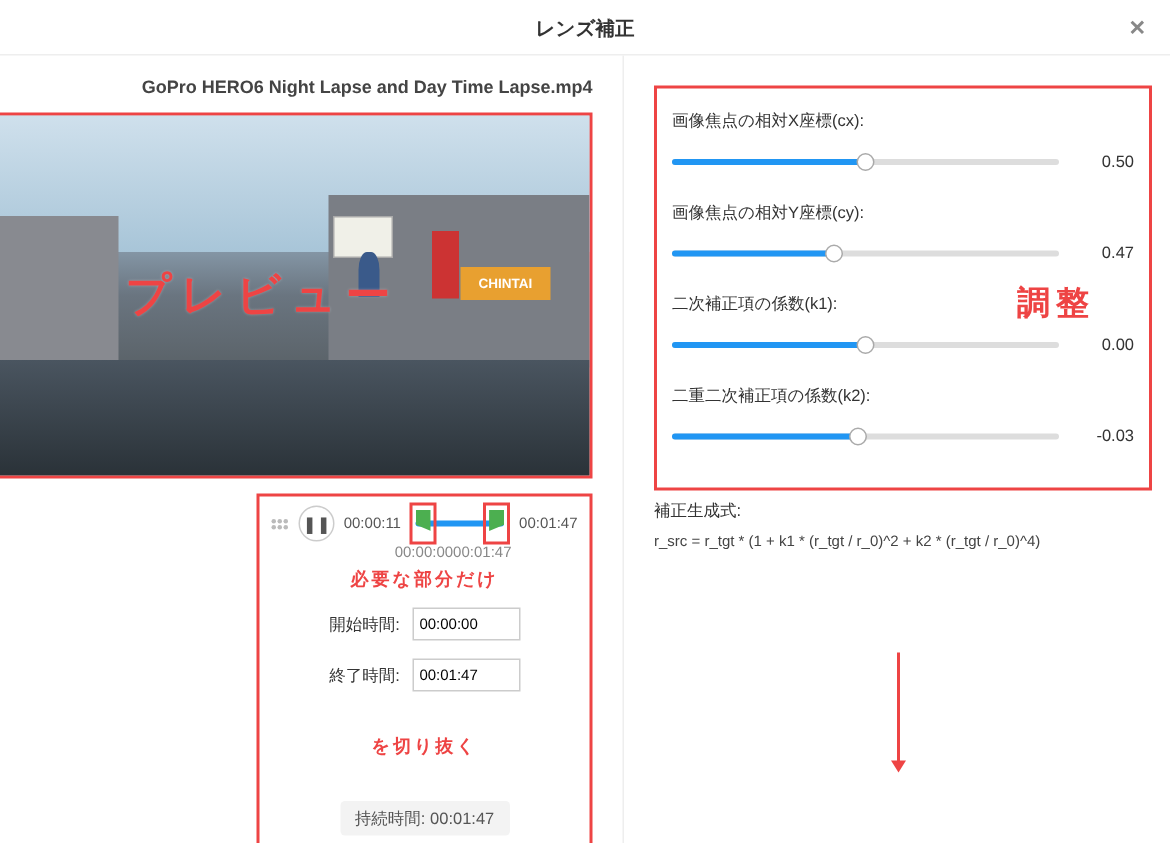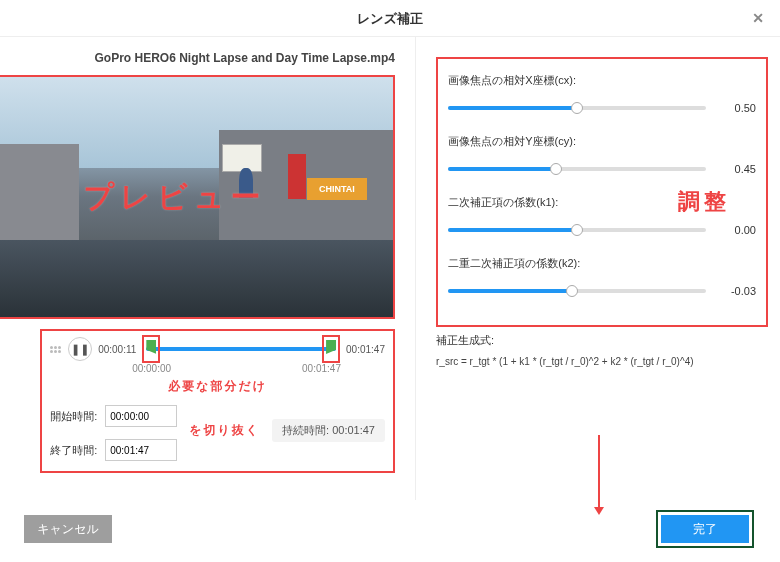--- a/index.html
+++ b/index.html
@@ -304,21 +304,21 @@
             <div class="marker end"></div>
             <div class="marker-box right"></div>
           </div>
           <div class="time-small">00:01:47</div>
         </div>
         <div class="time-labels-under">
           <span>00:00:00</span>
           <span>00:01:47</span>
         </div>
         <div class="annotation-text">必要な部分だけ</div>
-        <div style="display:flex; align-items:center; gap:12px; margin-top:4px;">
+        <div style="display:flex; align-items:center; gap:28px; margin-top:4px;flex-direction:column;">
           <div style="display:flex; flex-direction:column; gap:6px;">
             <div class="time-inputs">
               <label>開始時間:</label>
               <input type="text" value="00:00:00" style="">
             </div>
             <div class="time-inputs">
               <label>終了時間:</label>
               <input type="text" value="00:01:47" style="">
             </div>
           </div>
@@ -345,21 +345,21 @@
           </div>
         </div>
 
         <div class="slider-group">
           <div class="slider-label">画像焦点の相対Y座標(cy):</div>
           <div class="slider-row">
             <div class="slider">
               <div class="slider-fill" style="width:42%"></div>
               <div class="slider-thumb" style="left:42%"></div>
             </div>
-            <div class="slider-value">0.45</div>
+            <div class="slider-value">0.47</div>
           </div>
         </div>
 
         <div class="slider-group">
           <div class="slider-label">二次補正項の係数(k1):</div>
           <div class="slider-row">
             <div class="slider">
               <div class="slider-fill" style="width:50%"></div>
               <div class="slider-thumb" style="left:50%"></div>
             </div>

